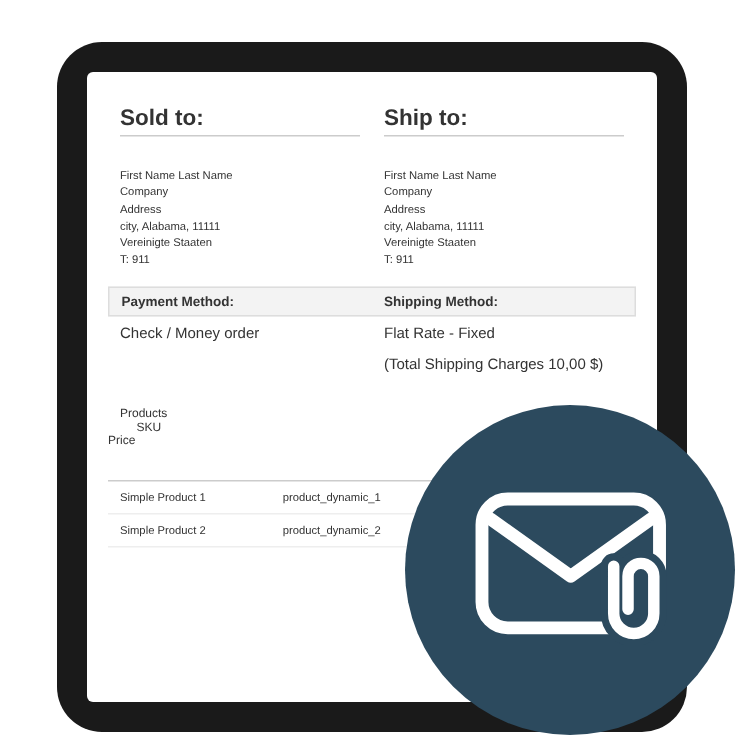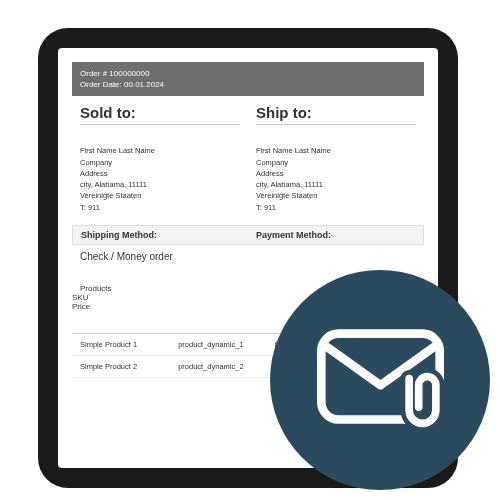--- a/index.html
+++ b/index.html
@@ -90,21 +90,21 @@
       flex-direction: column;
     }
     .items-row {
       display: flex;
       padding: 6px 0;
       font-size: 7.5px;
       border-bottom: 1px solid #eee;
       gap: 31px;
     }
     .c-prod { flex: 2.2; padding-left: 8px; }
-    .c-sku { flex: 1.6; }
+    .c-sku { flex: 1.6; margin-left: 19px; }
     .c-price { flex: 1; }
     .c-qty { flex: 0.8; text-align: right; }
     .c-tax { flex: 0.8; text-align: right; padding-right: 8px; }
     .price-b { font-weight: bold; }
     .totals {
       margin-top: 16px;
       text-align: right;
       padding-right: 8px;
       font-size: 8px;
     }
@@ -125,24 +125,20 @@
       height: 105px;
     }
   </style>
 </head>
 <body>
 
 <div class="tablet">
   <div class="screen">
     <div class="invoice">
 
-      <div class="header-bar">
-        <div>Order # 100000000</div>
-        <div>Order Date: 00.01.2024</div>
-      </div>
 
       <div class="two-col">
         <div class="col">
           <div class="col-head">Sold to:</div>
           <div class="col-body">
             <div>First Name Last Name</div>
             <div>Company</div>
             <div>Address</div>
             <div>city, Alabama, 11111</div>
             <div>Vereinigte Staaten</div>
@@ -156,26 +152,28 @@
             <div>Company</div>
             <div>Address</div>
             <div>city, Alabama, 11111</div>
             <div>Vereinigte Staaten</div>
             <div>T: 911</div>
           </div>
         </div>
       </div>
 
       <div class="sub-head-row">
+        <div class="sub-head">Payment Method:</div>
         <div class="sub-head">Shipping Method:</div>
-        <div class="sub-head">Payment Method:</div>
       </div>
       <div class="sub-body-row">
         <div class="sub-body">Check / Money order</div>
         <div class="sub-body">
+          <div>Flat Rate - Fixed</div>
+          <div style="margin-top:6px">(Total Shipping Charges 10,00 $)</div>
         </div>
       </div>
 
       <div class="items-head">
         <div class="c-prod">Products</div>
         <div class="c-sku">SKU</div>
         <div class="c-price">Price</div>
         <div class="c-qty">Qty</div>
         <div class="c-tax">Tax</div>
       </div>

